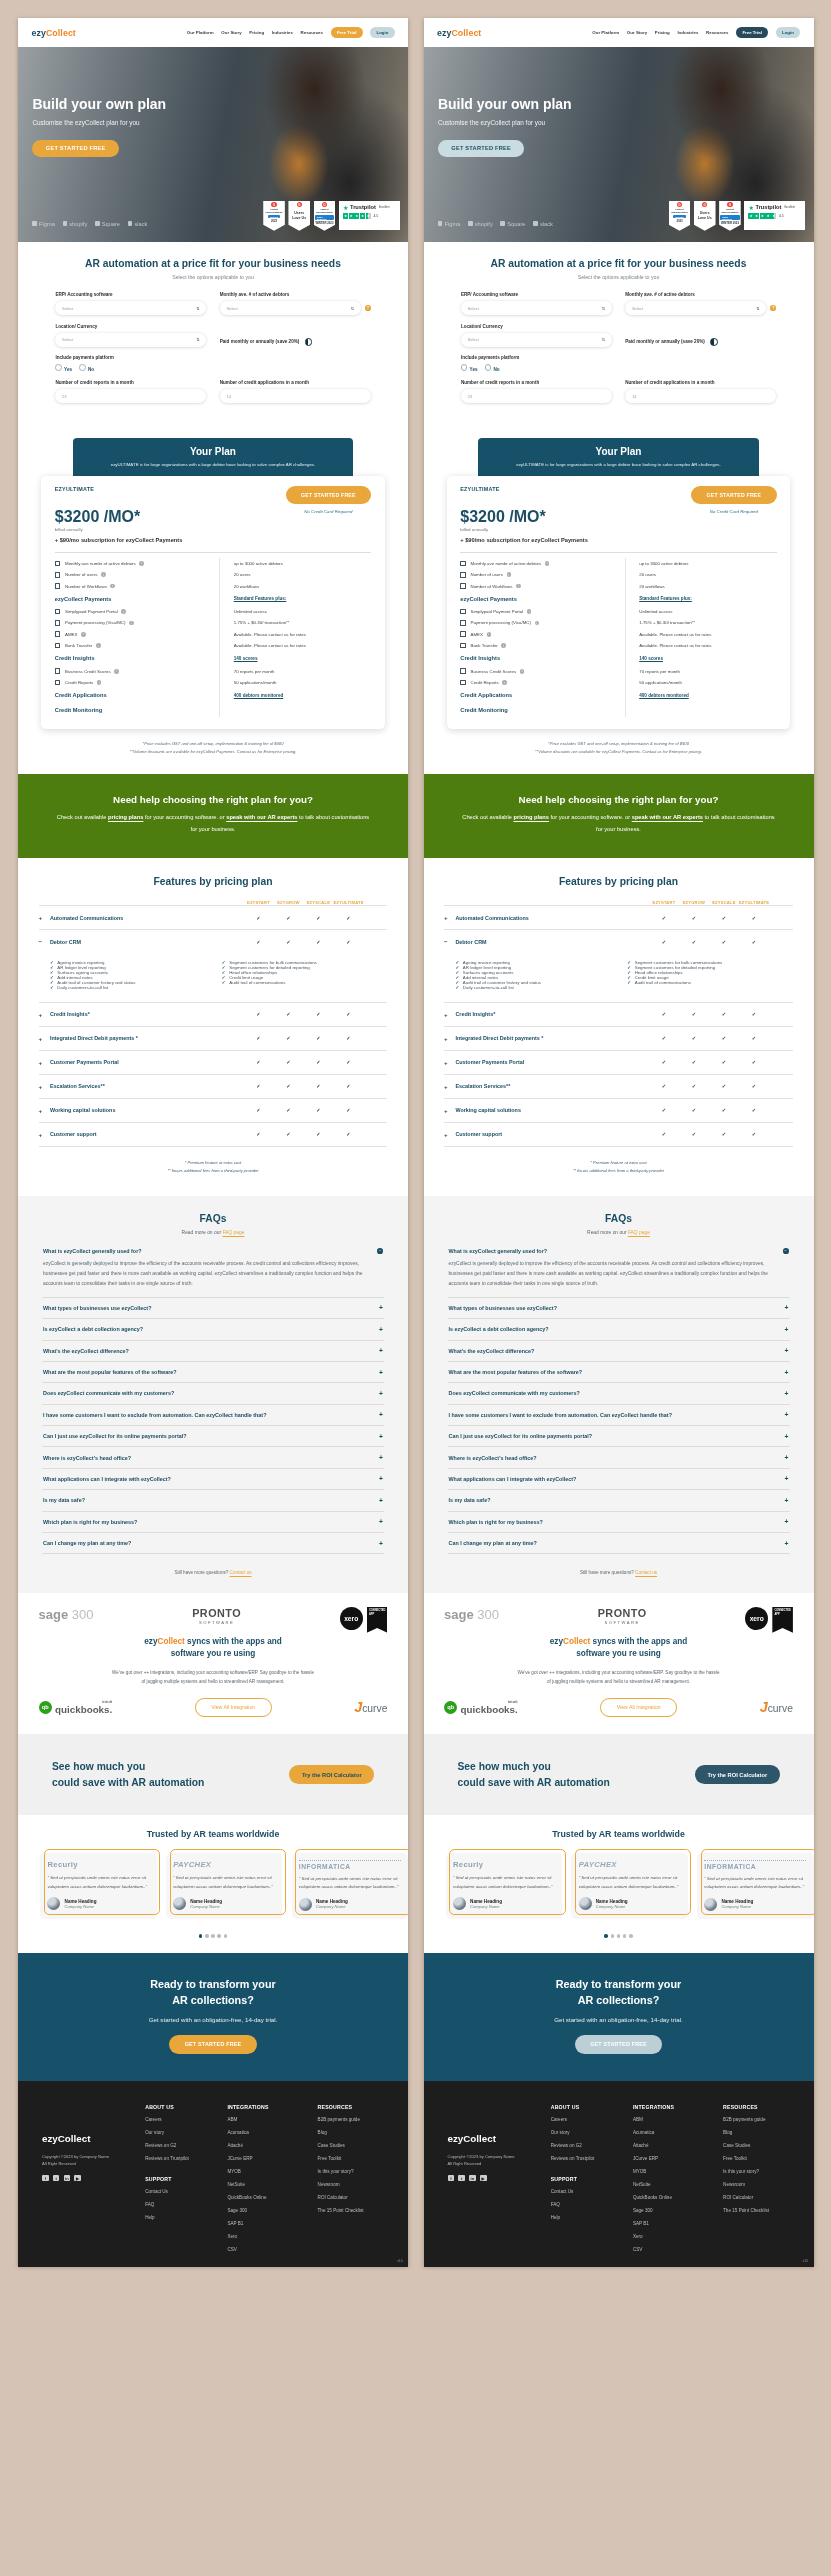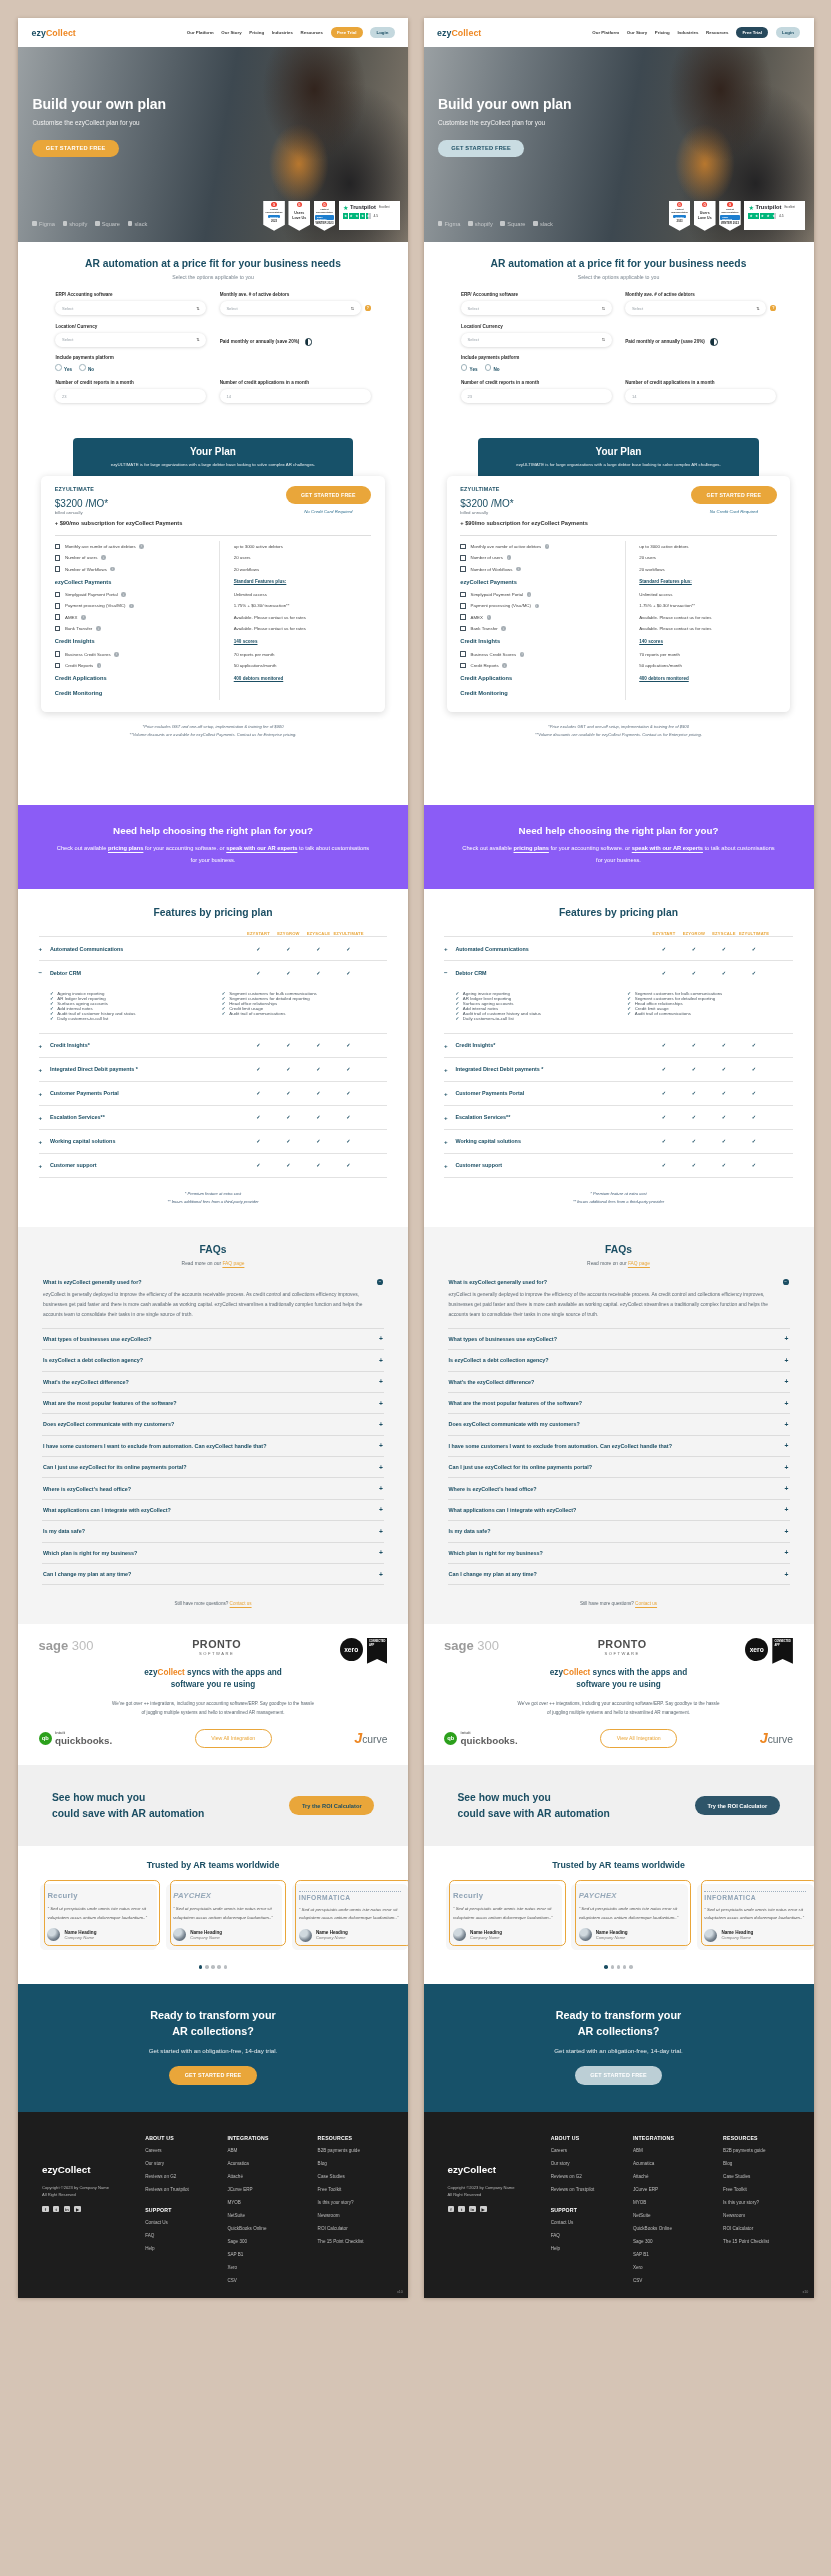--- a/index.html
+++ b/index.html
@@ -70,39 +70,39 @@
   .num{background:#fff;border-radius:8.2px;box-shadow:0 0.5px 3.1px rgba(0,0,0,.18);padding:4.6px 6.7px;font-size:4.1px;color:#98a1a8;cursor:text;}
 
   
   .plan-sec{background:#fff;padding:17.5px 0 3.1px;}
   .plan-banner{width:72%;margin:0 auto;background:#175169;color:#fff;border-radius:4.1px;padding:8.2px 17.5px 21.6px;text-align:center;box-sizing:border-box;}
   .plan-banner h3{margin:0 0 4.1px;font-size:10px;}
   .plan-banner p{margin:0;font-size:4.4px;line-height:1.9;color:#e8eef1;}
   .plan-card{width:88%;margin:-15.5px auto 0;background:#fff;border-radius:5.2px;box-shadow:0 1.5px 7.2px rgba(0,0,0,.14);padding:10.3px 13.4px 12.4px;box-sizing:border-box;position:relative;}
   .plan-top{display:flex;justify-content:space-between;align-items:flex-start;}
   .plan-name{color:#1b4e63;font-weight:bold;font-size:5.4px;letter-spacing:0.2px;}
-  .plan-price{color:#1b4e63;font-weight:normal;font-size:10px;margin:6px 0 1px;}
+  .plan-price{color:#1b4e63;font-weight:bold;font-size:16px;margin:16px 0 1px;}
   .plan-billed{font-size:4.4px;color:#6d7780;}
   .plan-addon{font-size:5.7px;font-weight:bold;color:#2e2e2e;margin-top:5.2px;}
   .plan-cta{text-align:center;}
   .btn-plan{display:inline-block;background:#e9a63a;color:#fff;border-radius:9.3px;padding:5.7px 15.5px;font-size:5.2px;font-weight:bold;letter-spacing:0.2px;cursor:pointer;}
   .no-cc{font-size:4.4px;font-style:italic;color:#2f6f8f;margin-top:5.2px;}
   .plan-body{border-top:0.5px solid #ddd;margin-top:8.2px;padding-top:5.2px;}
   .plan-row{display:flex;align-items:center;min-height:11.3px;font-size:4.4px;color:#444;}
   .plan-row .left{flex:0 0 52%;display:flex;align-items:center;}
   .plan-row .val{flex:1;border-left:0.5px solid #e4e4e4;padding-left:13.4px;align-self:stretch;display:flex;align-items:center;}
   .cb{width:3.6px;height:3.6px;border:0.5px solid #41505b;border-radius:0.5px;margin-right:4.6px;flex:0 0 auto;}
   .info{width:4.6px;height:4.6px;border-radius:50%;background:#a6aeb4;color:#fff;font-size:2.8px;display:inline-flex;align-items:center;justify-content:center;margin-left:3.6px;flex:0 0 auto;}
   .plan-row.sect{min-height:14.4px;}
   .plan-row.sect .left{font-size:5.7px;font-weight:bold;color:#1b4e63;}
   .plan-row.sect .val{font-weight:bold;color:#1b4e63;font-size:4.6px;text-decoration:underline;text-underline-offset:1px;}
   .foot-notes{text-align:center;font-size:4.1px;font-style:italic;color:#5a6b7a;margin:10.3px 0 14.4px;line-height:2;}
 
   
-  .help-banner{background:#8b5cf6;color:#fff;text-align:center;padding:20.6px 36px 23px;margin-top:48px;}
+  .help-banner{background:#4d7c0f;color:#fff;text-align:center;padding:20.6px 36px 23px;}
   .help-banner h3{margin:0 0 7.2px;font-size:9.8px;}
   .help-banner p{margin:0;font-size:5.7px;line-height:2;}
   .help-banner .lnk{font-weight:bold;text-decoration:underline;text-underline-offset:1.5px;cursor:pointer;}
 
   
   .features{background:#fff;padding:17.5px 20.6px 9.3px;}
   .feat-head{display:flex;align-items:center;margin-top:13.4px;padding-right:24px;}
   .feat-head .sp{flex:1;}
   .feat-head .pl{width:30px;text-align:center;font-size:4.1px;font-weight:bold;color:#e9a63a;letter-spacing:0.2px;}
   .feat-row{display:flex;align-items:center;height:23px;border-top:0.5px solid #e2e2e2;padding-right:24px;}
@@ -135,21 +135,21 @@
   .sage .light{font-weight:normal;color:#bdbdbd;}
   .pronto{text-align:center;color:#555;}
   .pronto .t{font-size:10.8px;font-weight:bold;letter-spacing:0.5px;color:#4d4d4d;}
   .pronto .s{font-size:4.1px;letter-spacing:1.5px;color:#666;margin-top:1px;}
   .xero-wrap{display:flex;gap:4.1px;align-items:flex-start;}
   .xero{width:23px;height:23px;border-radius:50%;background:#111;color:#fff;display:flex;align-items:center;justify-content:center;font-size:6.7px;font-weight:bold;}
   .connbadge{width:20.6px;height:26px;background:#111;color:#fff;clip-path:polygon(0 0,100% 0,100% 100%,50% 82%,0 100%);padding:2.6px 2.1px;box-sizing:border-box;font-size:2.6px;font-weight:bold;line-height:1.5;}
   .int-head{text-align:center;font-size:8.2px;font-weight:bold;color:#1b4e63;margin:3.1px 0 7.2px;line-height:1.5;}
   .int-head .ezy{color:#1b4e63}.int-head .col{color:#ee8722}
   .int-body{text-align:center;font-size:4.6px;color:#5c6770;line-height:2;}
-  .int-row2{display:flex;justify-content:space-between;align-items:center;margin-top:12.4px;}
+  .int-row2{display:flex;justify-content:space-between;align-items:center;margin-top:12.4px;text-align:right;}
   .qb{display:flex;align-items:center;gap:3.1px;color:#6a6a6a;}
   .qbc{width:13.4px;height:13.4px;border-radius:50%;background:#2ca01c;color:#fff;font-size:5.7px;font-weight:bold;display:flex;align-items:center;justify-content:center;}
   .qbtxt .intuit{font-size:4.1px;font-weight:bold;color:#6a6a6a;}
   .qbtxt .name{font-size:9.8px;font-weight:bold;color:#5e5e5e;}
   .btn-outline{border:0.5px solid #e9a63a;color:#e9a63a;border-radius:9.3px;padding:5.2px 15.5px;font-size:5.2px;cursor:pointer;}
   .jcurve{display:flex;align-items:baseline;color:#5e6b72;font-size:10.3px;}
   .jcurve .j{color:#ee8722;font-size:14.4px;font-weight:bold;font-style:italic;}
 
   
   .roi{background:#f0f0f0;padding:25px 34px;display:flex;justify-content:space-between;align-items:center;}

